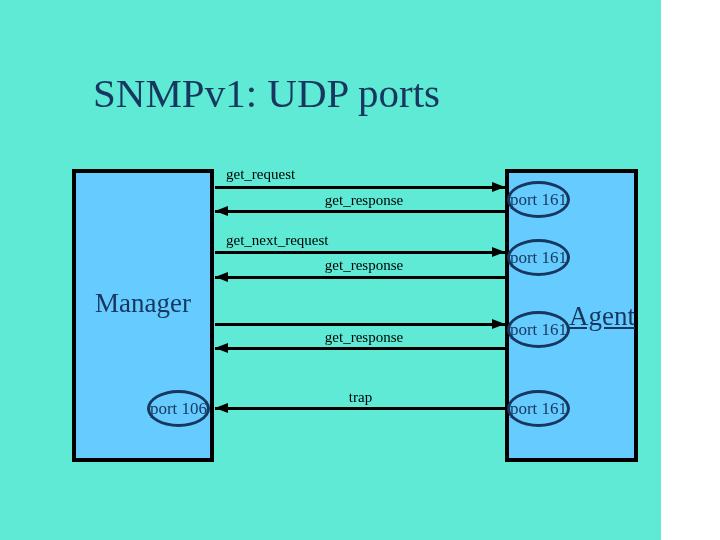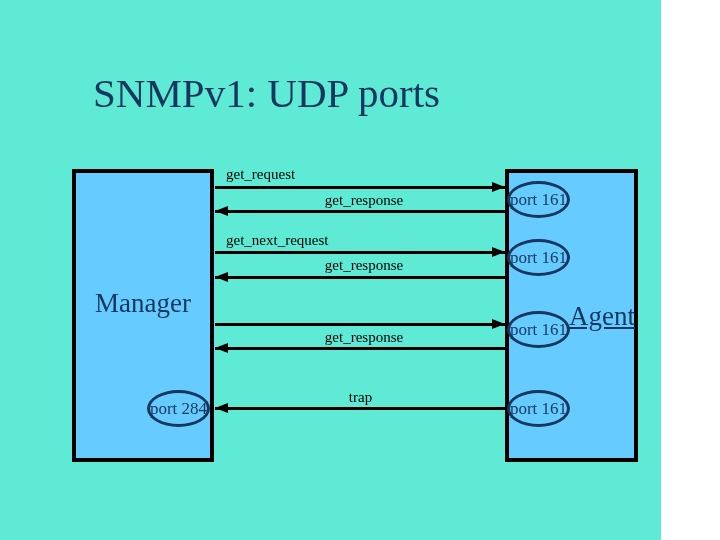--- a/index.html
+++ b/index.html
@@ -136,15 +136,15 @@
   <div class="msg-label align-right pad-right lbl-r7">trap</div>
   <div class="arrow-line line-r7">
     <span class="arrowhead left"></span>
   </div>
 
   <div class="port-oval oval-a1">port 161</div>
   <div class="port-oval oval-a2">port 161</div>
   <div class="port-oval oval-a3">port 161</div>
   <div class="port-oval oval-a4">port 161</div>
 
-  <div class="port-oval oval-m">port 284</div>
+  <div class="port-oval oval-m">port 106</div>
 
 </div>
 
 </body></html>

